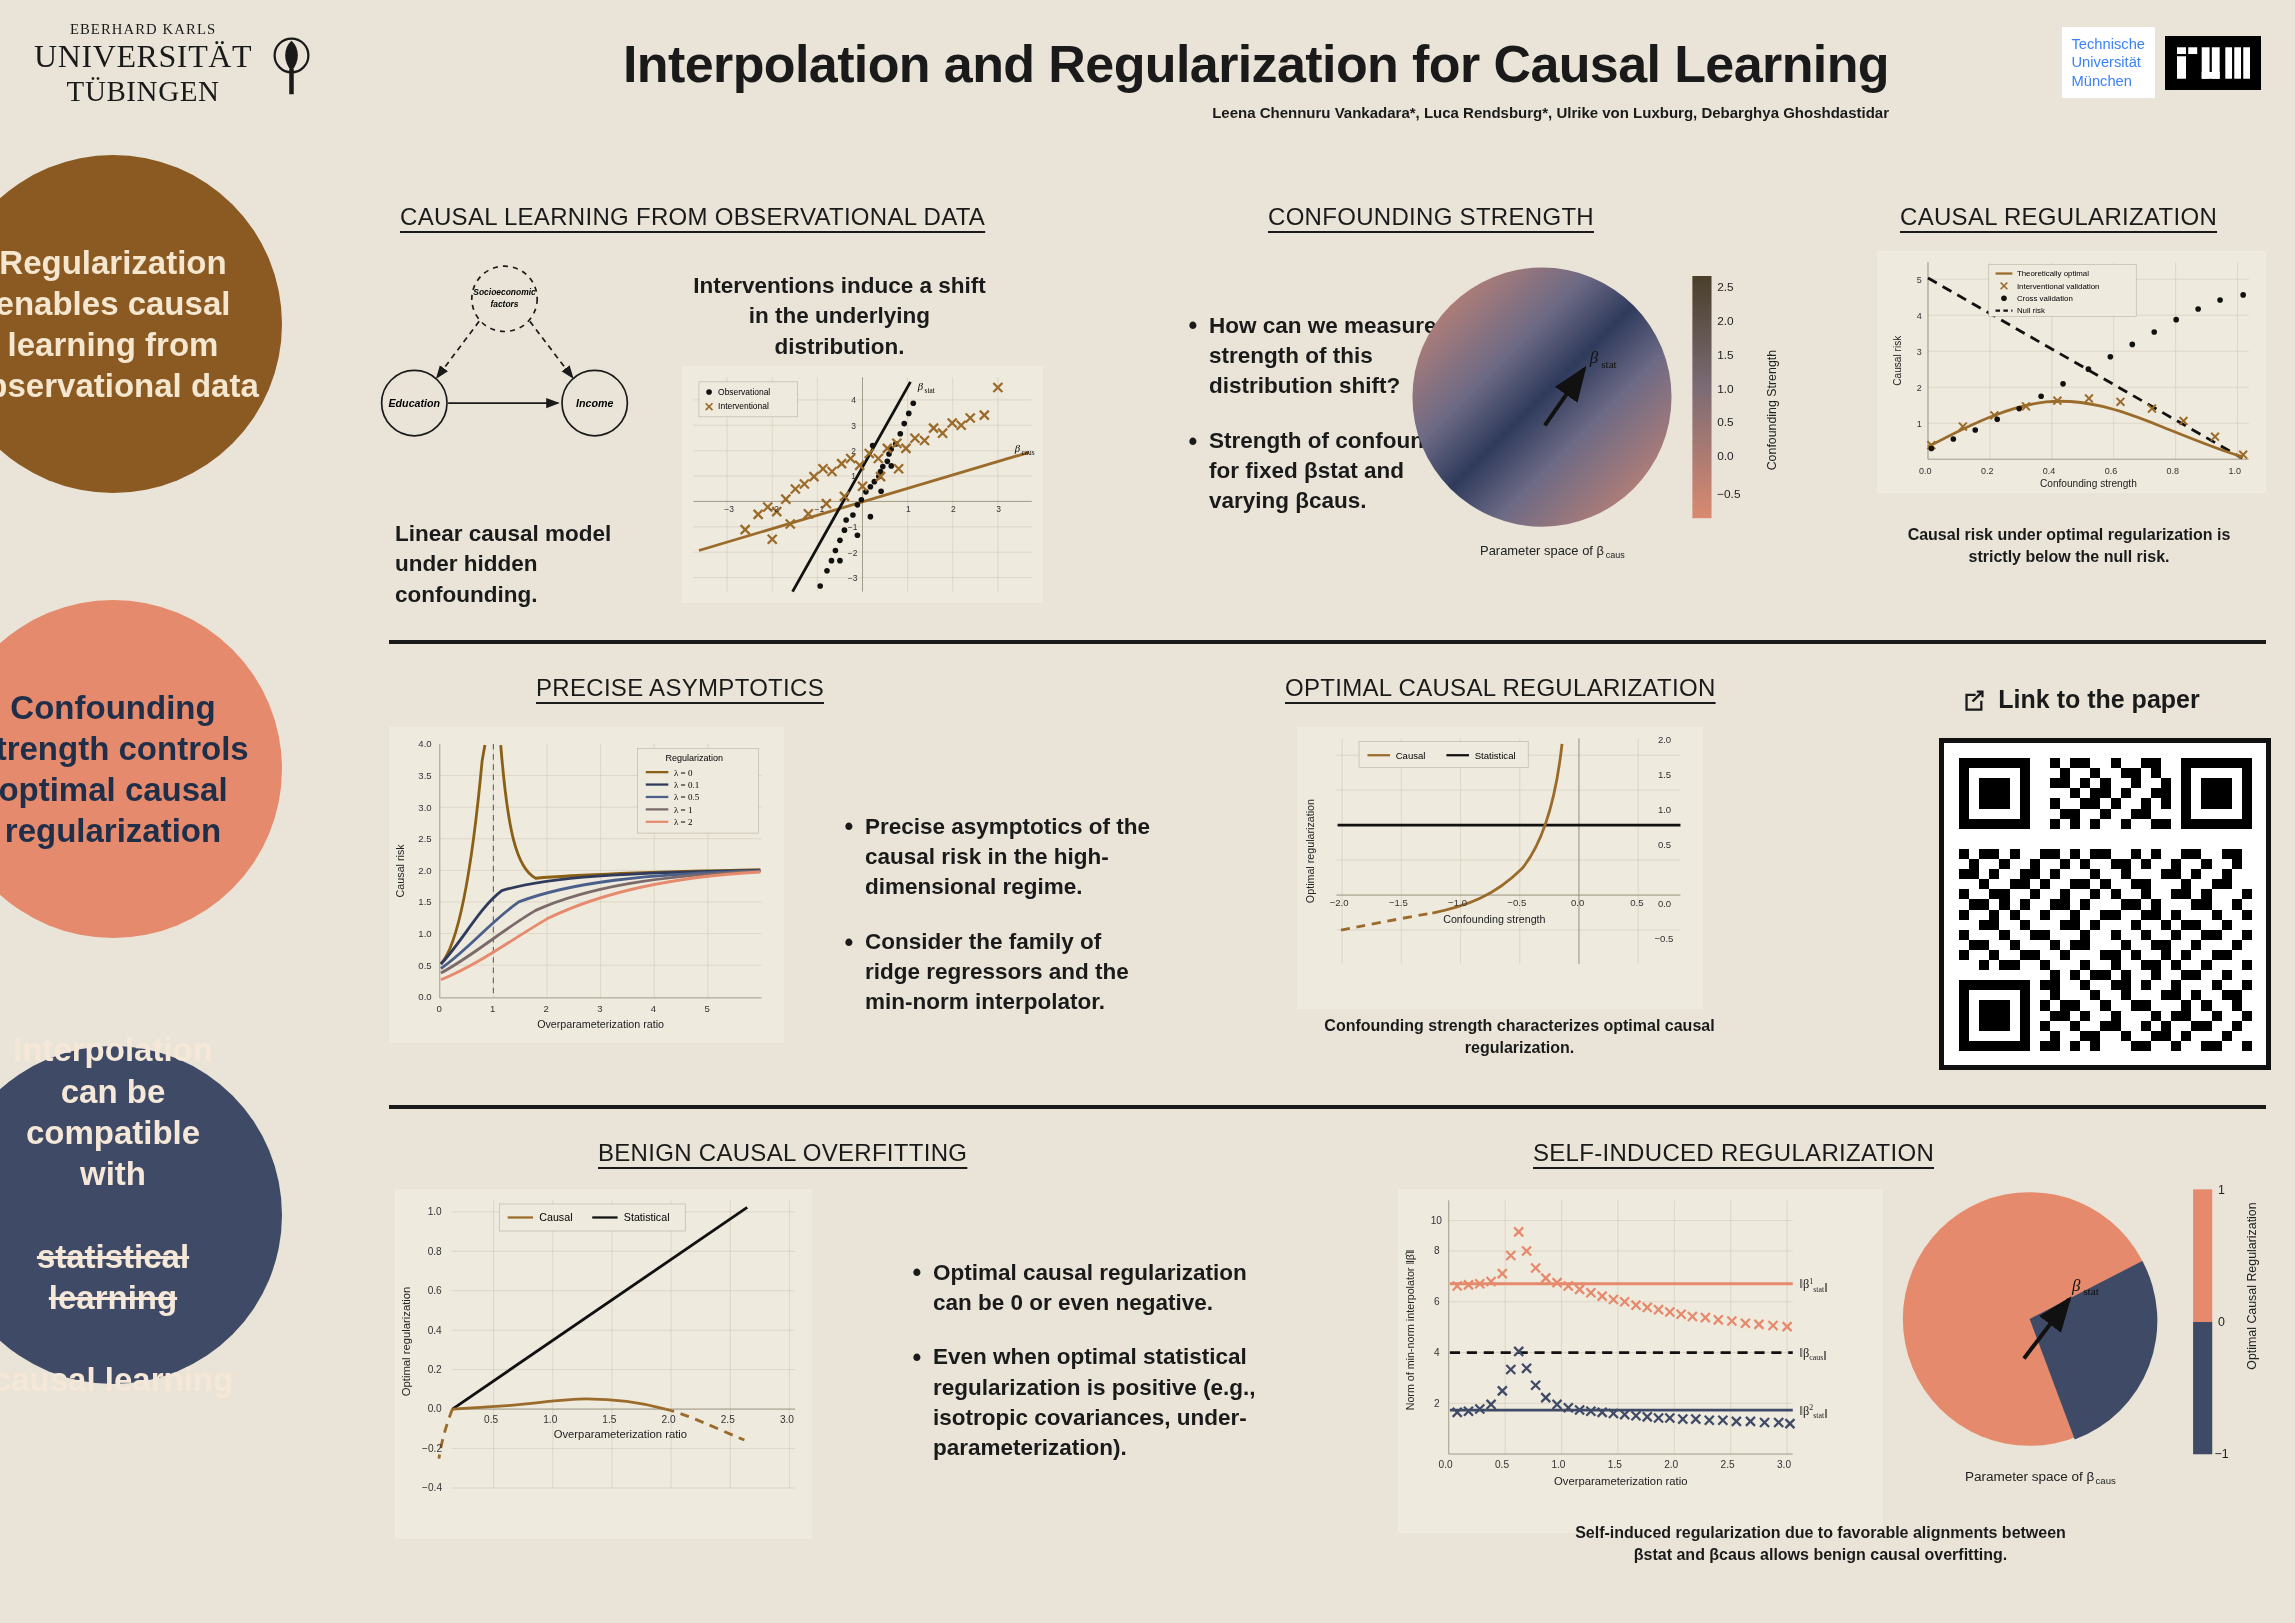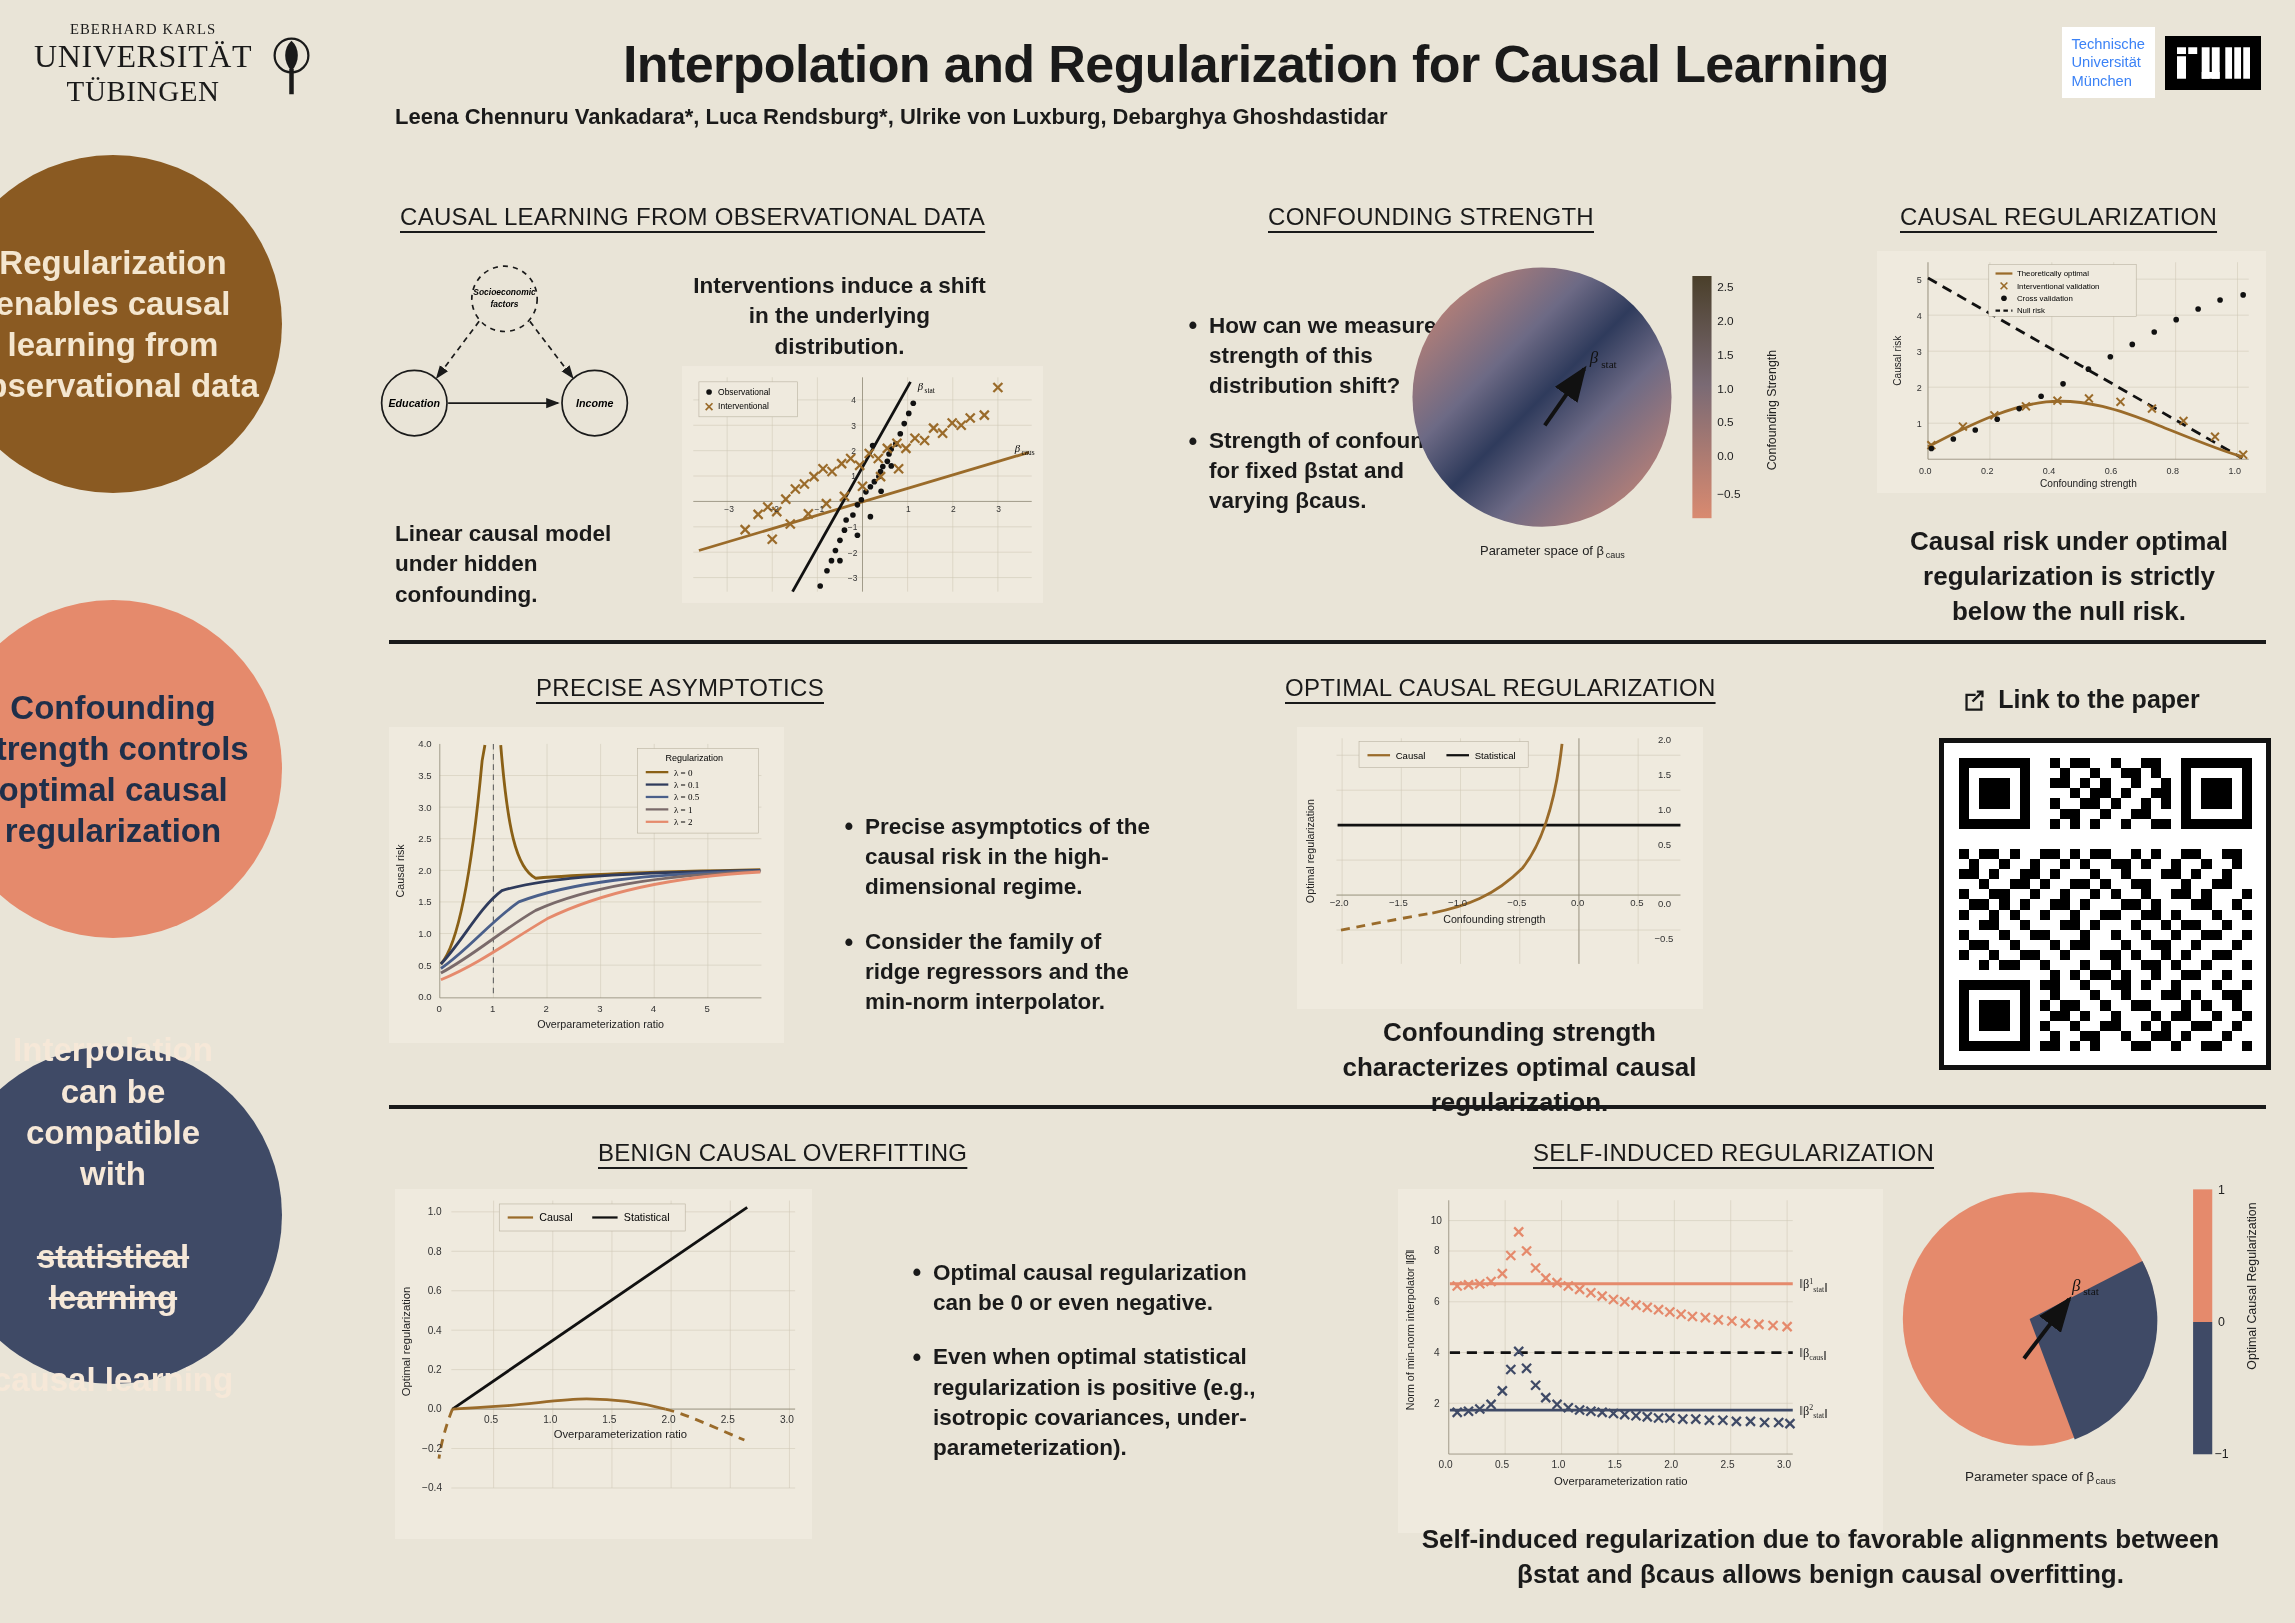--- a/index.html
+++ b/index.html
@@ -16,21 +16,21 @@
   
   .logo-left{position:absolute;left:34px;top:22.5px;width:265px;height:85px;display:flex;align-items:center;gap:17px;}
   .logo-left .txt{font-family:"Liberation Serif",serif;text-align:center;line-height:1.15;}
   .logo-left .txt .l1{font-size:14.7px;letter-spacing:1.1px;}
   .logo-left .txt .l2{font-size:32px;letter-spacing:0.6px;}
   .logo-left .txt .l3{font-size:29px;letter-spacing:0.6px;}
   .tree{width:45px;height:62px;position:relative;}
   .tree svg{width:45px;height:62px;}
 
   .title{position:absolute;left:395px;top:34px;width:1494px;text-align:right;font-size:52px;font-weight:bold;letter-spacing:-0.6px;}
-  .authors{position:absolute;left:395px;top:104px;width:1494px;text-align:left;font-size:22px;font-weight:bold;}
+  .authors{position:absolute;left:395px;top:104px;width:1494px;text-align:right;font-size:15px;font-weight:bold;}
 
   .tum{position:absolute;right:34px;top:27px;display:flex;align-items:center;gap:10px;}
   .tum-text{background:#fff;color:#3b82f6;font-size:14.7px;line-height:1.25;padding:8px 10px;font-weight:500;}
   .tum-logo{background:#000;color:#fff;width:96px;height:54px;display:flex;align-items:center;justify-content:center;}
   .tum-logo svg{width:73px;height:32px;}
 
   
   .circle{position:absolute;border-radius:50%;display:flex;align-items:center;justify-content:center;text-align:center;}
   .circle span{display:block;padding:0 22.5px;font-weight:bold;line-height:1.25;}
   #c1{left:-56px;top:155px;width:338px;height:338px;background:#8a5a22;}
@@ -48,21 +48,21 @@
 
   
   .sec-h{position:absolute;font-size:24px;font-weight:normal;letter-spacing:0.3px;text-decoration:underline;text-underline-offset:5.6px;}
 
   
   .body-txt{position:absolute;font-size:22.5px;font-weight:bold;line-height:1.35;}
   .bullets{position:absolute;font-size:22.5px;font-weight:bold;line-height:1.35;}
   .bullets li{margin-bottom:24px;list-style:none;position:relative;padding-left:25px;}
   .bullets li:before{content:"•";position:absolute;left:4.5px;top:-1.1px;font-size:25px;}
 
-  .caption{position:absolute;font-size:26px;font-weight:bold;text-align:center;line-height:1.35;}
+  .caption{position:absolute;font-size:16px;font-weight:bold;text-align:center;line-height:1.35;}
   .plotbg{position:absolute;background:#efeade;}
   svg{display:block;}
 
   
   .dag{position:absolute;}
   
   .qr-wrap{position:absolute;background:#fff;padding:14.7px;border:5.6px solid #111;}
   .link-row{position:absolute;display:flex;align-items:center;gap:11.3px;font-size:25px;font-weight:bold;}
 </style>
 </head>

